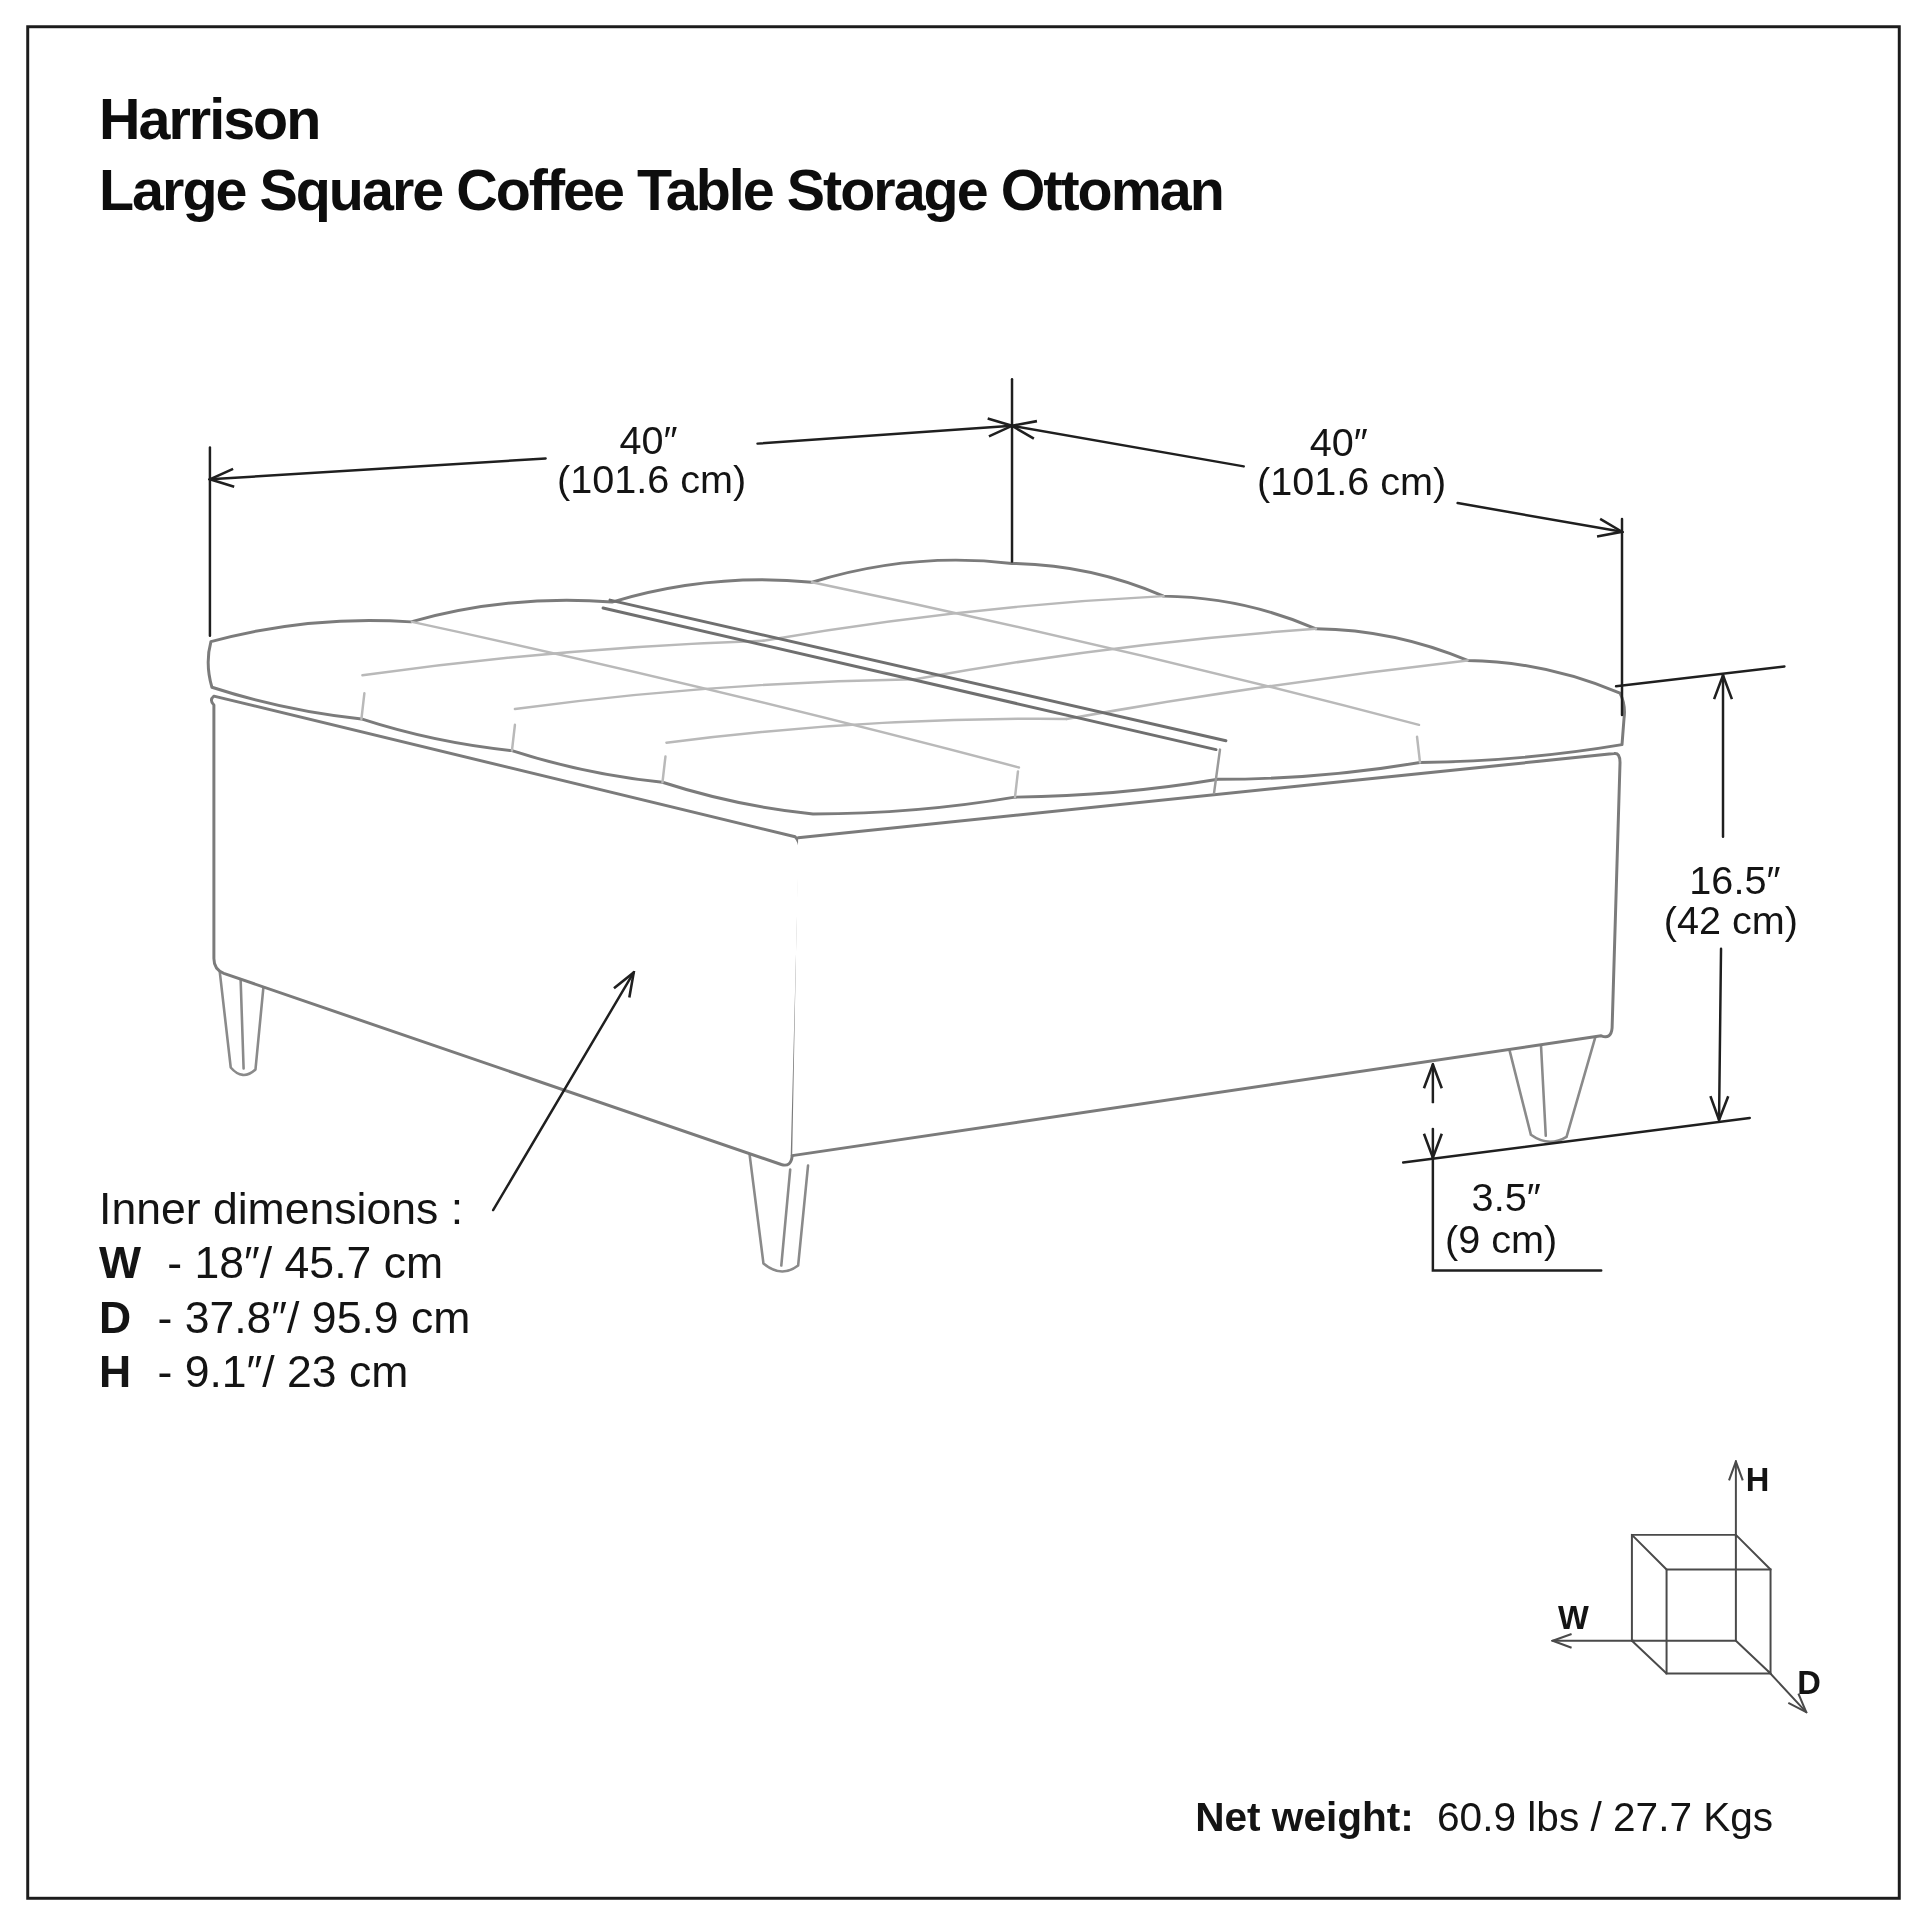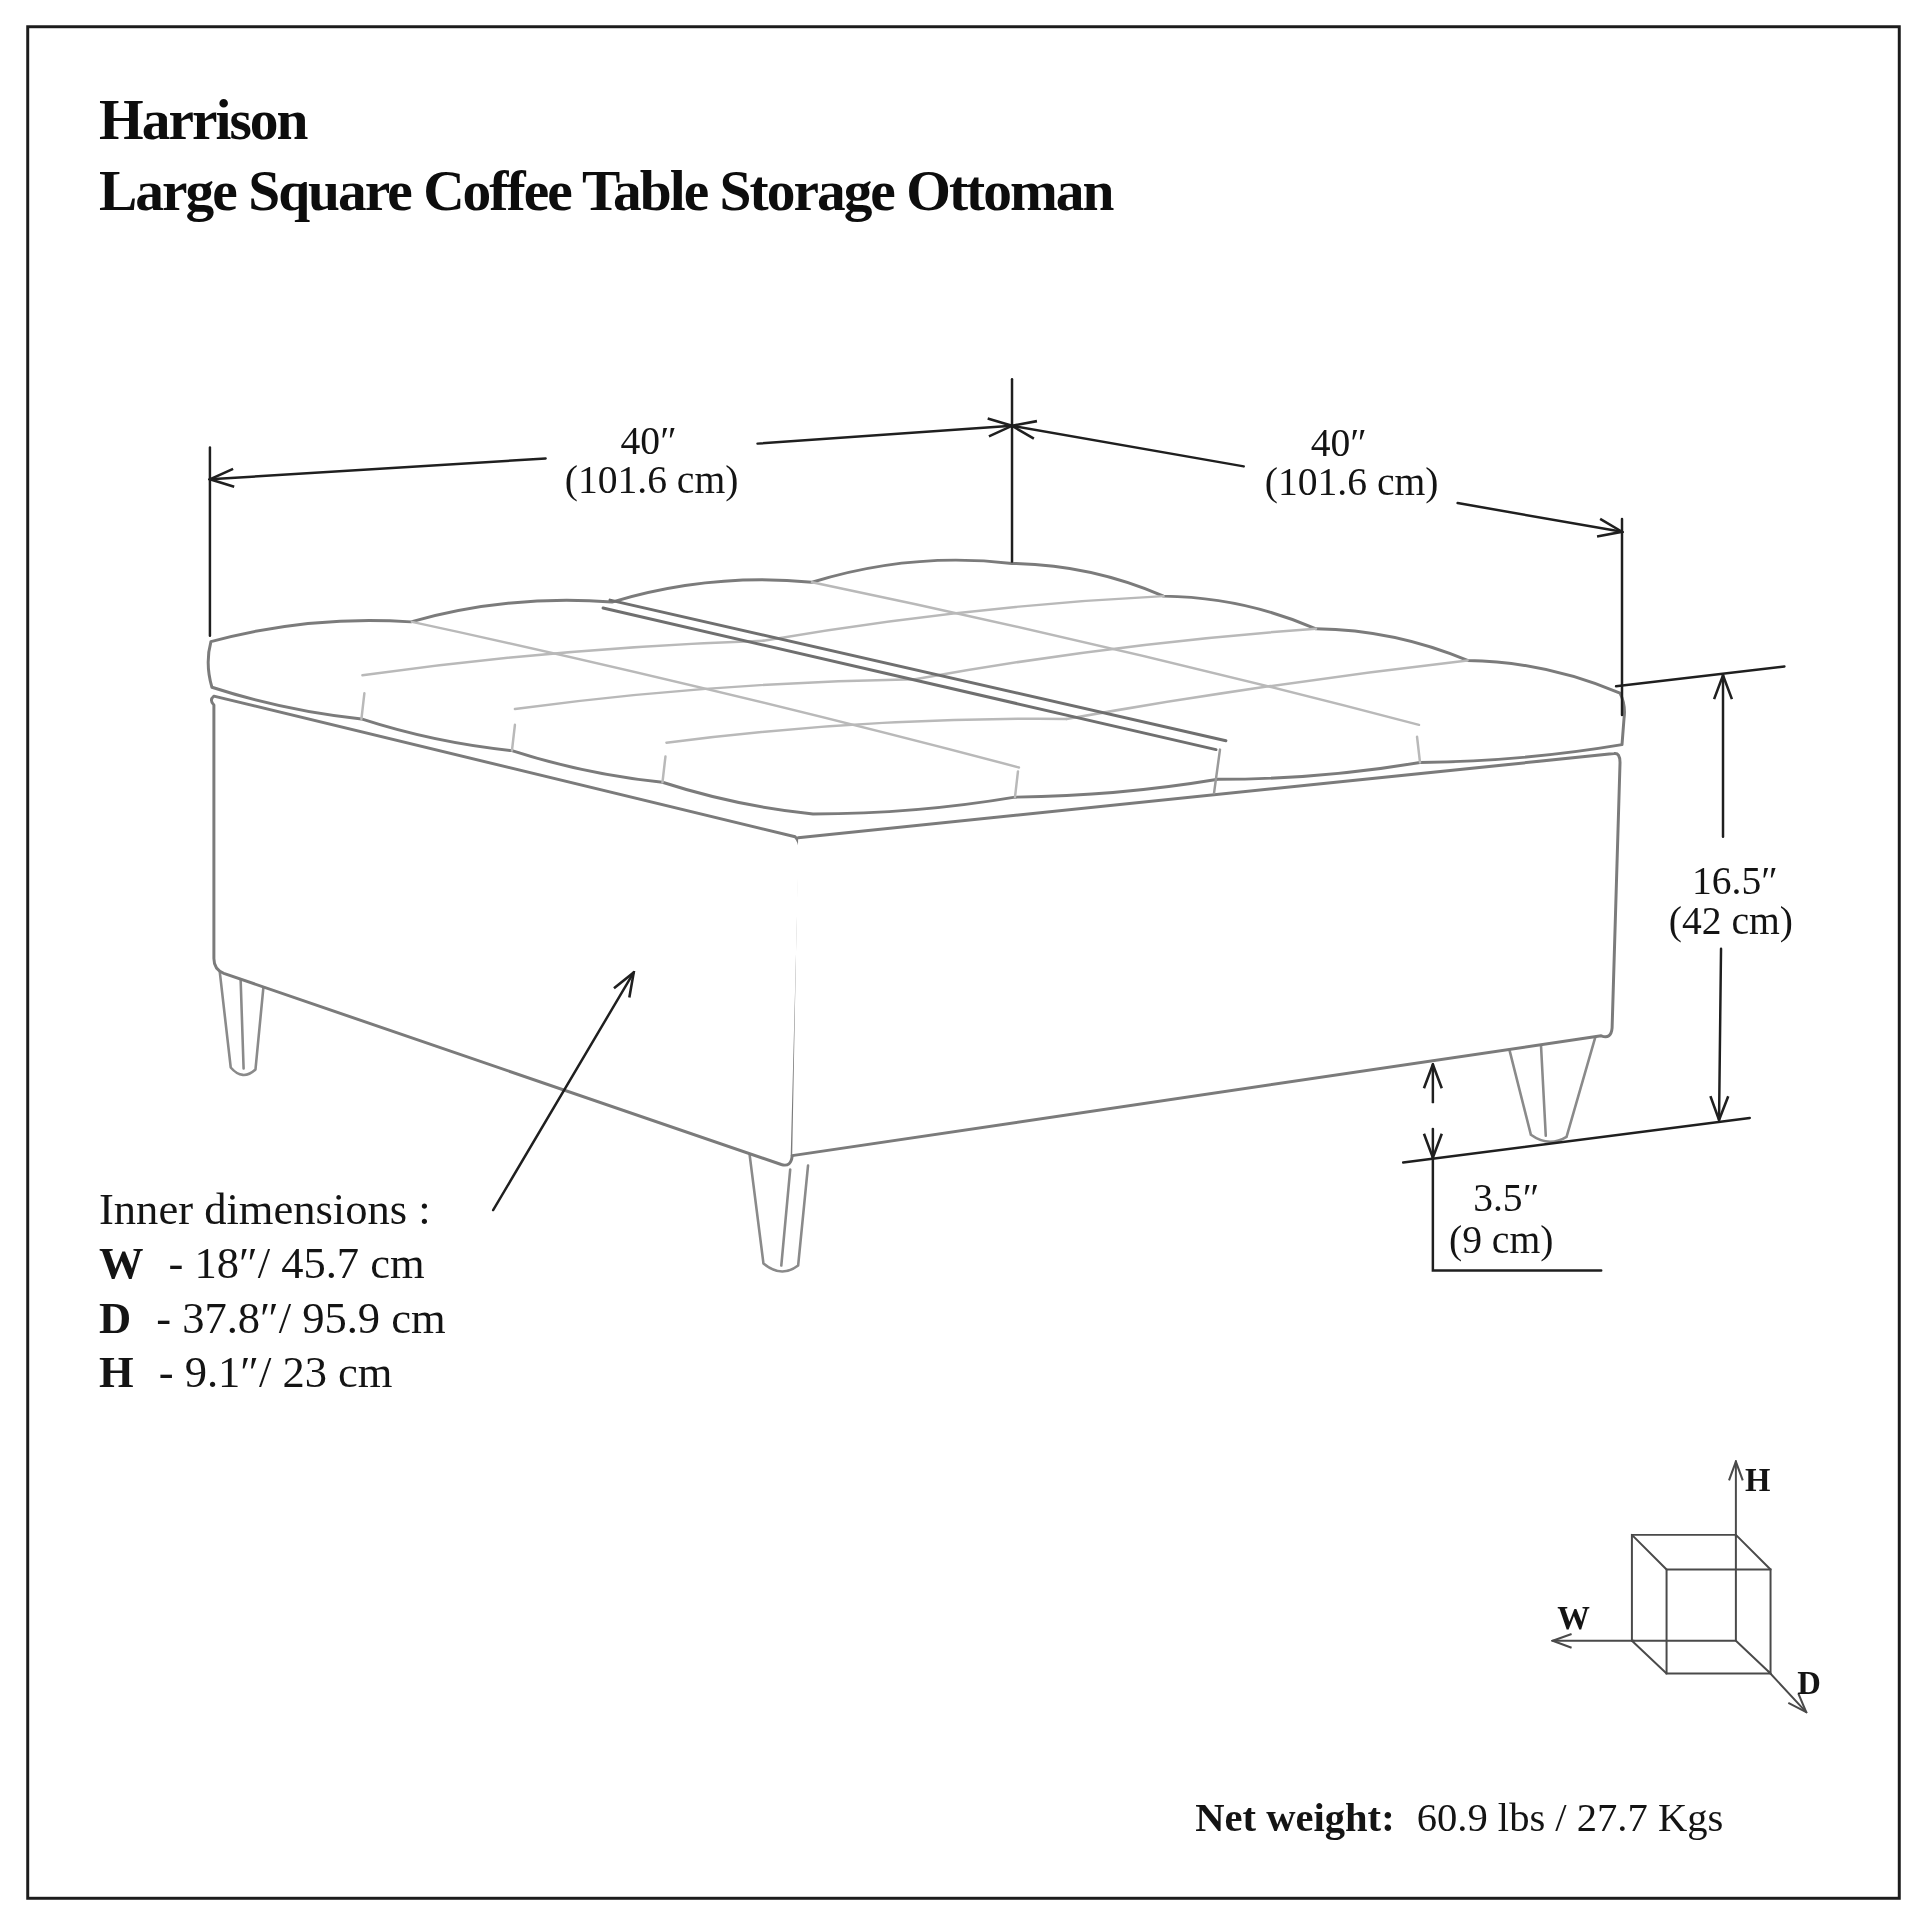--- a/index.html
+++ b/index.html
@@ -1,17 +1,17 @@
 <!DOCTYPE html>
 <html><head>
 <meta charset="utf-8">
 <style>
   html,body{margin:0;padding:0;background:#fff;}
   body{width:1927px;height:1927px;position:relative;font-family:"Liberation Sans",sans-serif;}
-  .stage{position:absolute;left:0;top:0;width:1927px;height:1489px;font-family:Liberation Serif, serif;}
+  .stage{position:absolute;left:0;top:0;width:1927px;height:1489px;}
   svg text{fill:#141414;}
   .dim-label{font-size:40px;}
   .title-line{font-size:58px;font-weight:bold;letter-spacing:-2px;fill:#0d0d0d;}
   .inner-line{font-size:45px;}
   .inner-bold{font-weight:bold;}
   .net-line{font-size:41px;}
   .net-bold{font-weight:bold;}
   .axis-label{font-size:33px;font-weight:bold;}
 </style>
 </head>

